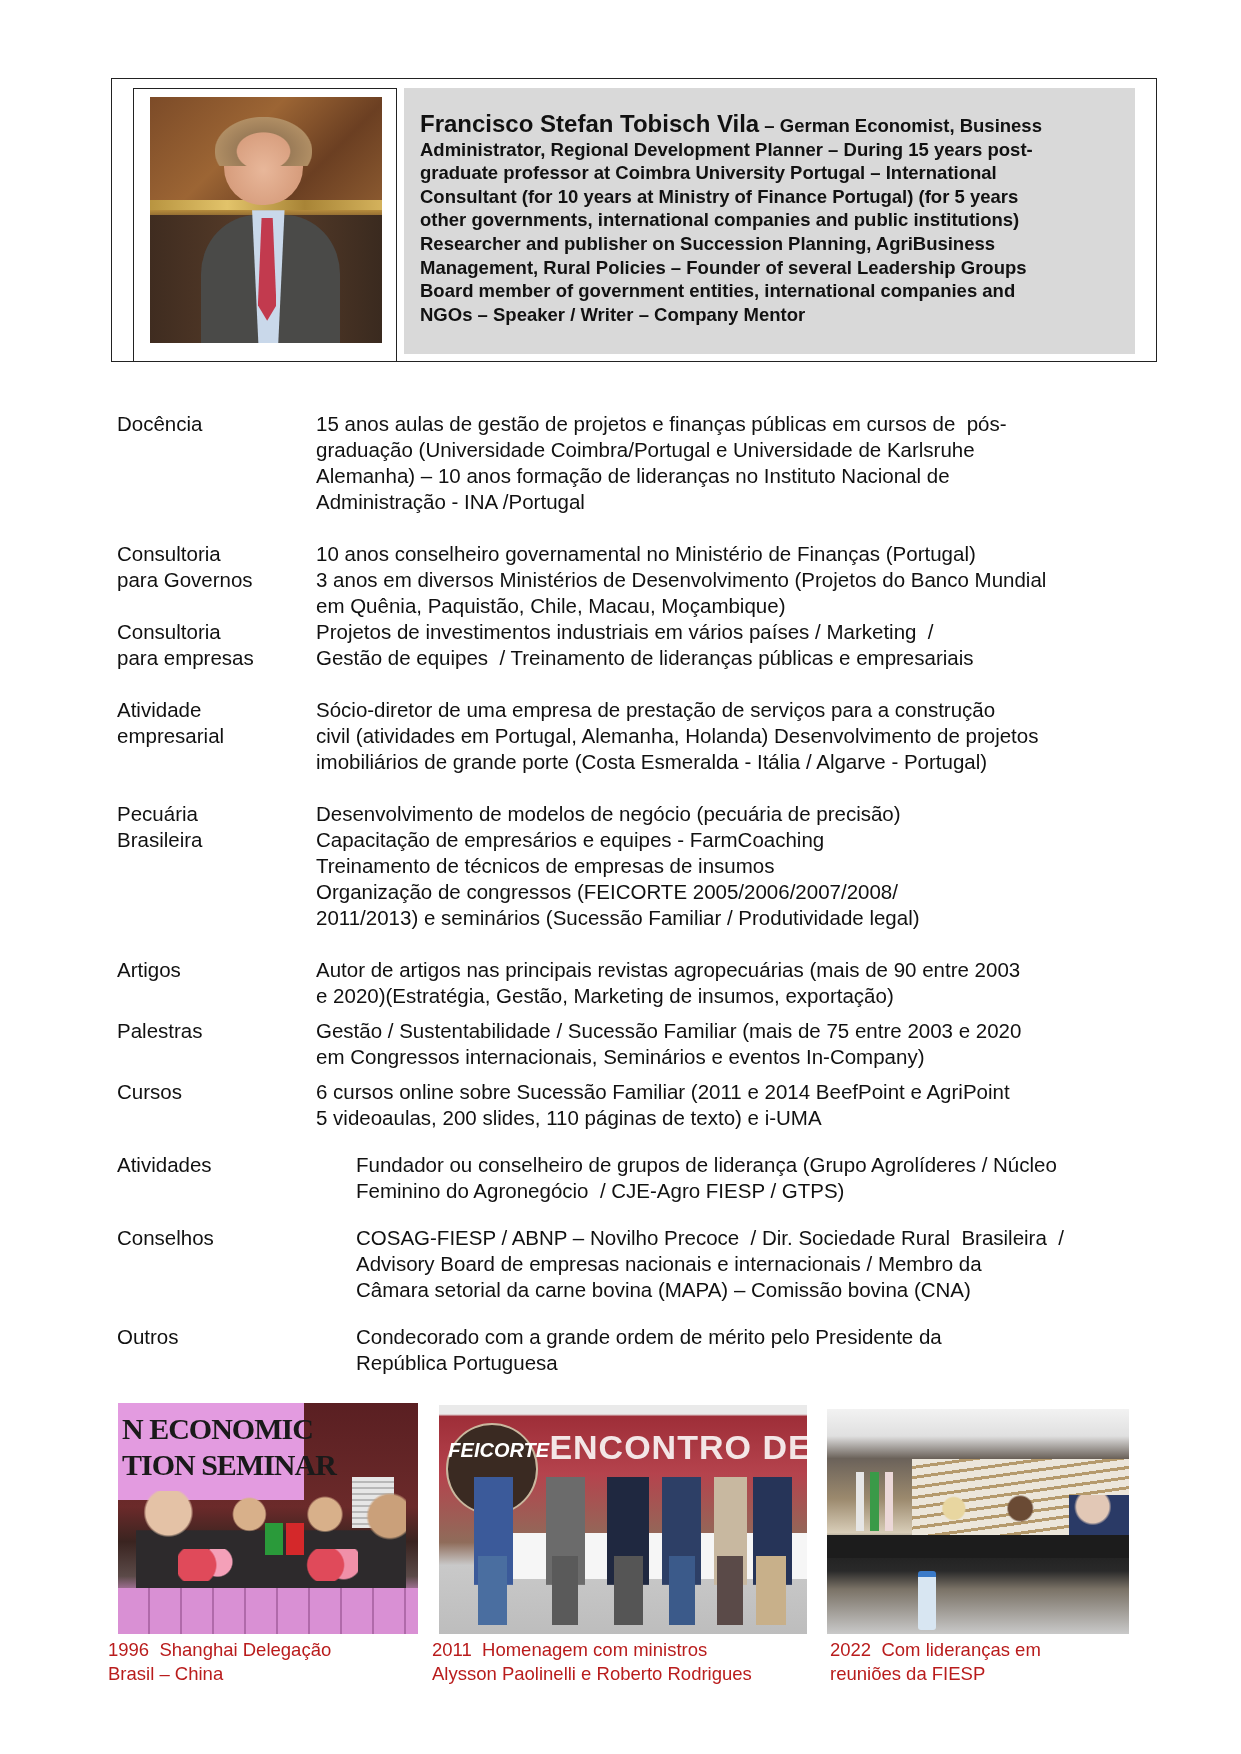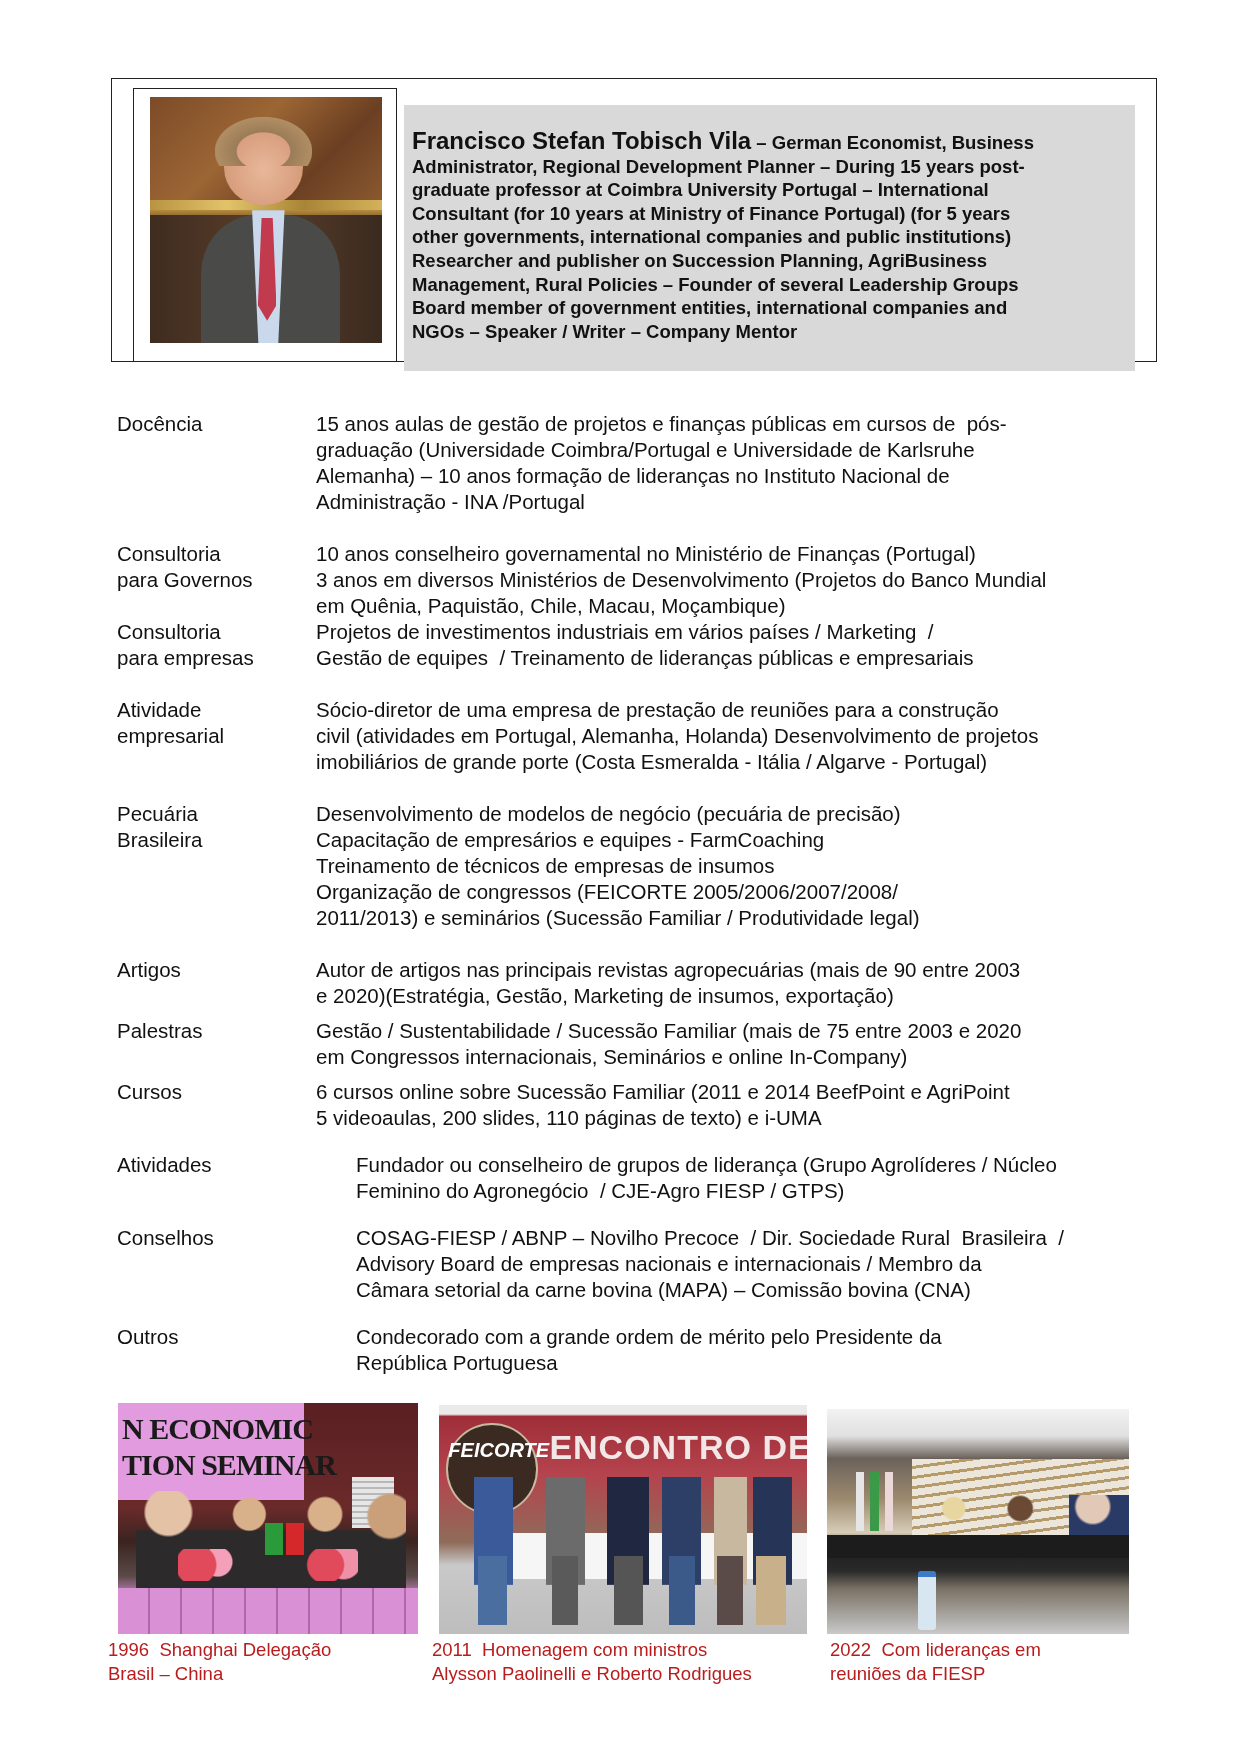--- a/index.html
+++ b/index.html
@@ -79,26 +79,26 @@
     border-radius: 45% 45% 48% 48%;
   }
   .portrait .hair {
     position: absolute; left: 28%; top: 8%; width: 42%; height: 20%;
     background: radial-gradient(ellipse at 50% 70%, transparent 38%, #9b7c58 40%, #b08e64 70%, transparent 72%);
   }
 
   .bio-panel {
     position: absolute;
     left: 292px;
-    top: 26px;
+    top: 9px;
     width: 731px;
     height: 266px;
     background: #d9d9d9;
     box-sizing: border-box;
-    padding: 24px 16px 0 8px;
+    padding: 24px 16px 0 16px;
   }
   .bio-text {
     font-weight: bold;
     font-size: 18.5px;
     line-height: 23.6px;
     color: #111;
     margin: 0;
   }
   .bio-name {
     font-size: 24px;
@@ -335,21 +335,21 @@
     <div class="section-value">
       <span class="line">Projetos de investimentos industriais em vários países / Marketing  /</span>
       <span class="line">Gestão de equipes  / Treinamento de lideranças públicas e empresariais</span>
     </div>
   </div>
 
   <div class="section gap-lg">
     <div class="section-label">Atividade
 empresarial</div>
     <div class="section-value">
-      <span class="line">Sócio-diretor de uma empresa de prestação de reuniões para a construção</span>
+      <span class="line">Sócio-diretor de uma empresa de prestação de serviços para a construção</span>
       <span class="line">civil (atividades em Portugal, Alemanha, Holanda) Desenvolvimento de projetos</span>
       <span class="line">imobiliários de grande porte (Costa Esmeralda - Itália / Algarve - Portugal)</span>
     </div>
   </div>
 
   <div class="section gap-lg">
     <div class="section-label">Pecuária
 Brasileira</div>
     <div class="section-value">
       <span class="line">Desenvolvimento de modelos de negócio (pecuária de precisão)</span>
@@ -365,21 +365,21 @@
     <div class="section-value">
       <span class="line">Autor de artigos nas principais revistas agropecuárias (mais de 90 entre 2003</span>
       <span class="line">e 2020)(Estratégia, Gestão, Marketing de insumos, exportação)</span>
     </div>
   </div>
 
   <div class="section gap-sm">
     <div class="section-label">Palestras</div>
     <div class="section-value">
       <span class="line">Gestão / Sustentabilidade / Sucessão Familiar (mais de 75 entre 2003 e 2020</span>
-      <span class="line">em Congressos internacionais, Seminários e online In-Company)</span>
+      <span class="line">em Congressos internacionais, Seminários e eventos In-Company)</span>
     </div>
   </div>
 
   <div class="section gap-sm">
     <div class="section-label">Cursos</div>
     <div class="section-value">
       <span class="line">6 cursos online sobre Sucessão Familiar (2011 e 2014 BeefPoint e AgriPoint</span>
       <span class="line">5 videoaulas, 200 slides, 110 páginas de texto) e i-UMA</span>
     </div>
   </div>

